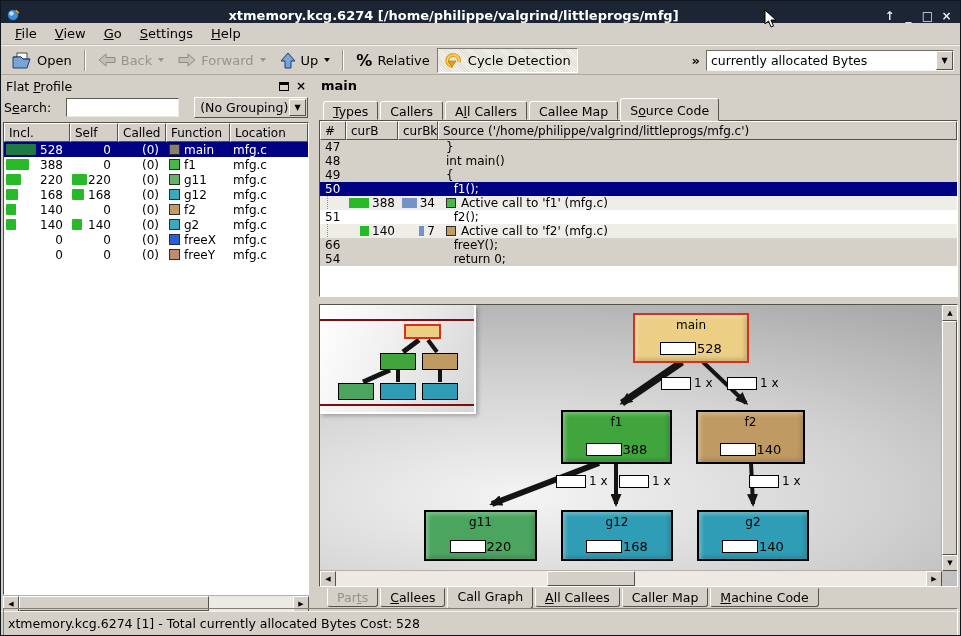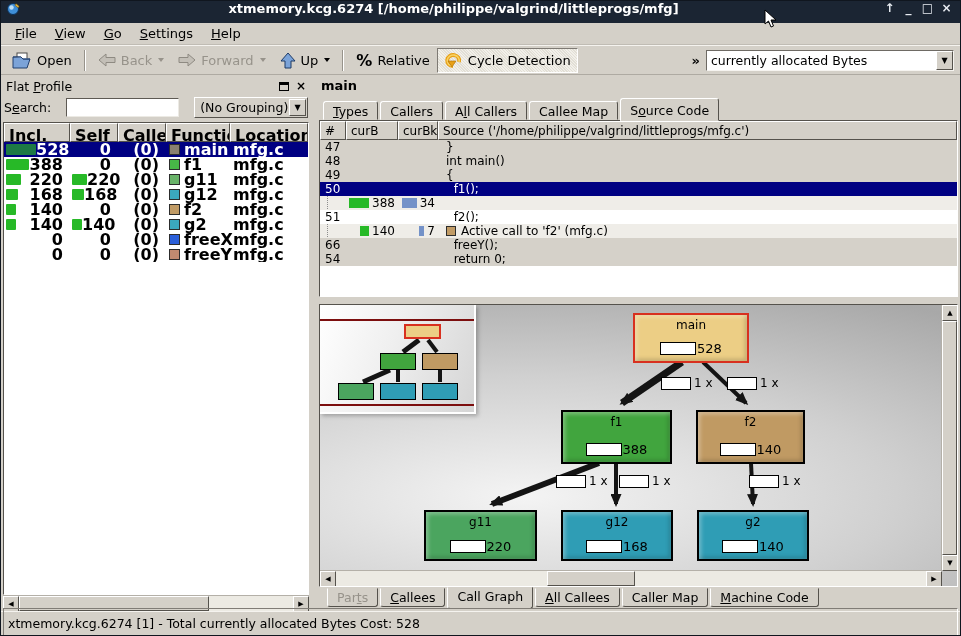--- a/index.html
+++ b/index.html
@@ -1,21 +1,21 @@
 <!DOCTYPE html>
 <html><head>
 <meta charset="utf-8">
 <style>
   html,body{margin:0;padding:0;background:#555;}
   *{box-sizing:border-box;}
   .window{position:relative;width:961px;height:636px;background:#d4d0c8;border:1px solid #10161f;
     display:flex;flex-direction:column;font-family:"DejaVu Sans","Liberation Sans",sans-serif;
     font-size:13px;color:#000;overflow:hidden;}
   
-  .titlebar{height:22px;background:#1b2533;display:flex;align-items:flex-start;flex:0 0 auto;}
+  .titlebar{height:22px;background:#1b2533;display:flex;align-items:flex-end;flex:0 0 auto;}
   .app-icon{width:16px;height:16px;margin:0 5px;flex:0 0 auto;}
   .titlebar .title{flex:1;text-align:center;color:#fff;font-weight:bold;font-size:13px;
     white-space:nowrap;overflow:hidden;}
   .win-controls{display:flex;align-items:center;margin-right:4px;}
   .win-controls .wc{width:19px;text-align:center;color:#e8ecf2;font-weight:bold;font-size:12px;cursor:default;}
   
   .menubar{height:22px;display:flex;align-items:center;padding-left:6px;gap:2px;flex:0 0 auto;
     border-bottom:1px solid #c0bcb4;}
   .menu-item{padding:2px 8px;white-space:pre;}
   .accel{text-decoration:underline;}
@@ -46,21 +46,21 @@
   .float-btn{width:10px;height:9px;border:1px solid #000;background:#d4d0c8;position:relative;margin-right:7px;}
   .float-btn:before{content:"";position:absolute;left:0;top:0;right:0;height:2px;background:#000;}
   .dock-close{font-weight:bold;font-size:12px;line-height:10px;}
   .search-row{height:27px;display:flex;align-items:center;gap:15px;font-size:12.5px;padding:2px 1px 4px 1px;white-space:pre;}
   .search-input{width:113px;height:19px;background:#fff;border:1px solid;
     border-color:#5e5a54 #eceae4 #eceae4 #5e5a54;font-size:12px;padding:0 3px;font-family:inherit;}
   .grouping-combo{flex:1;height:21px;display:flex;align-items:center;background:#d4d0c8;
     border:1px solid;border-color:#fff #55524c #55524c #fff;font-size:12.5px;padding-left:5px;white-space:nowrap;}
   .grouping-combo .combo-arrow-btn{margin-left:auto;height:17px;margin-right:1px;}
   .fp-table{flex:1;min-height:0;border:1px solid;border-color:#55524c #fff #fff #55524c;
-    background:#fff;display:flex;flex-direction:column;overflow:hidden;font-size:16px;font-weight:bold;}
+    background:#fff;display:flex;flex-direction:column;overflow:hidden;font-size:12px;}
   .hdr{display:flex;flex:0 0 auto;background:#d4d0c8;}
   .hc{border:1px solid;border-color:#fff #55524c #55524c #fff;padding:2px 4px 1px 4px;height:19px;white-space:nowrap;overflow:hidden;}
   .fp-row{display:flex;height:15px;align-items:center;flex:0 0 auto;}
   .fp-row.selected{background:#000082;color:#fff;}
   .c-incl{width:66px;display:flex;align-items:center;padding-left:2px;}
   .c-self{width:48px;display:flex;align-items:center;padding-left:2px;}
   .bar{height:11px;width:0;flex:0 0 auto;border-radius:1px;}
   .num{flex:1;text-align:right;padding-right:7px;white-space:nowrap;}
   .c-called{width:48px;text-align:right;padding-right:7px;}
   .c-fn{width:64px;display:flex;align-items:center;gap:4px;padding-left:3px;}
@@ -423,20 +423,21 @@
         <div class="src-row rl">
           <span class="s-num" style="padding-left:0"><span class="tree-ico"></span></span>
           <span class="s-curb">
               <span class="sbar" style="width: 20px; background: rgb(39, 185, 39);"></span>
               <span>388</span>
             </span>
           <span class="s-curbk">
               <span class="sbar" style="width: 15px; background: rgb(116, 146, 200);"></span>
               <span>34</span>
             </span>
+          <span class="s-src"><span class="call-ico" style="background: rgb(71, 183, 71);"></span><span>Active call to 'f1' (mfg.c)</span></span>
         </div>
         <div class="src-row rw">
             <span class="s-num">51</span>
             <span class="s-curb"></span>
             <span class="s-curbk"></span>
             <span class="s-src">  f2();</span>
           </div>
         <div class="src-row rl">
           <span class="s-num" style="padding-left:0"><span class="tree-ico"></span></span>
           <span class="s-curb">

